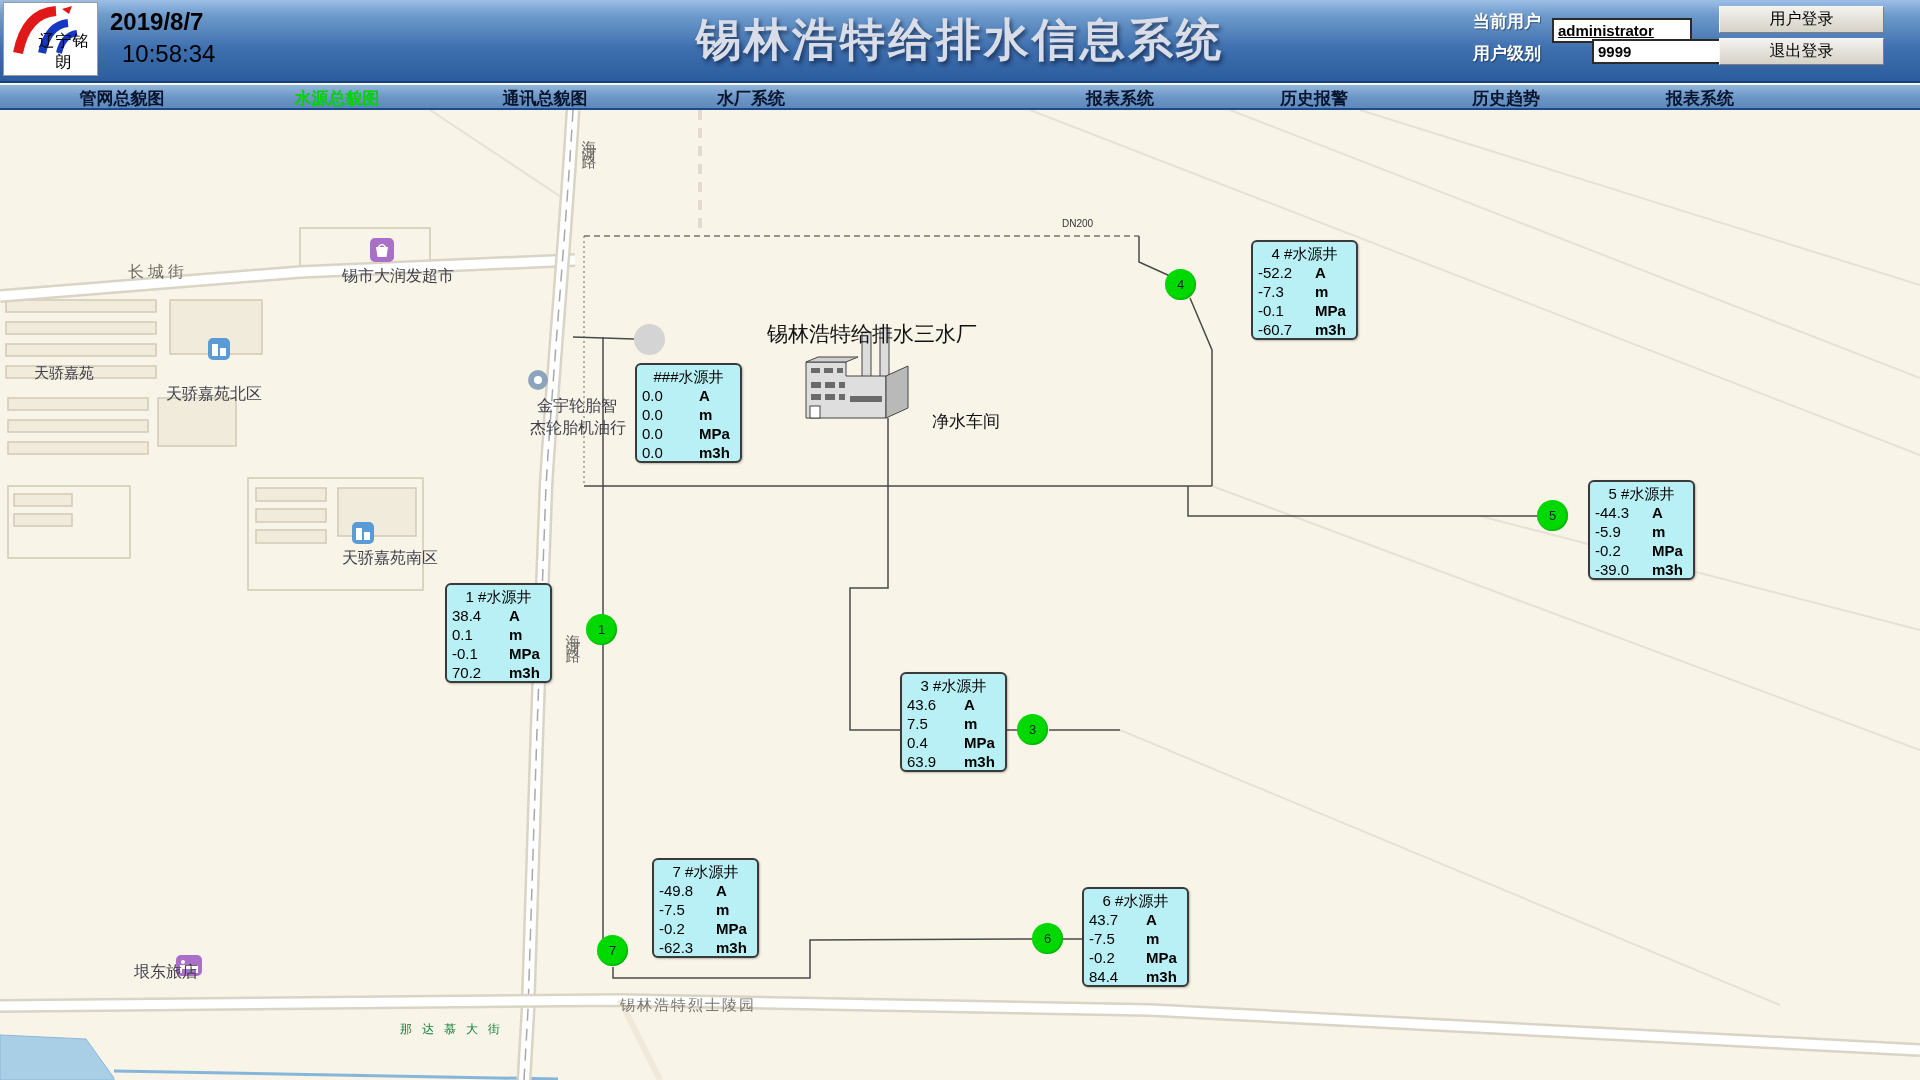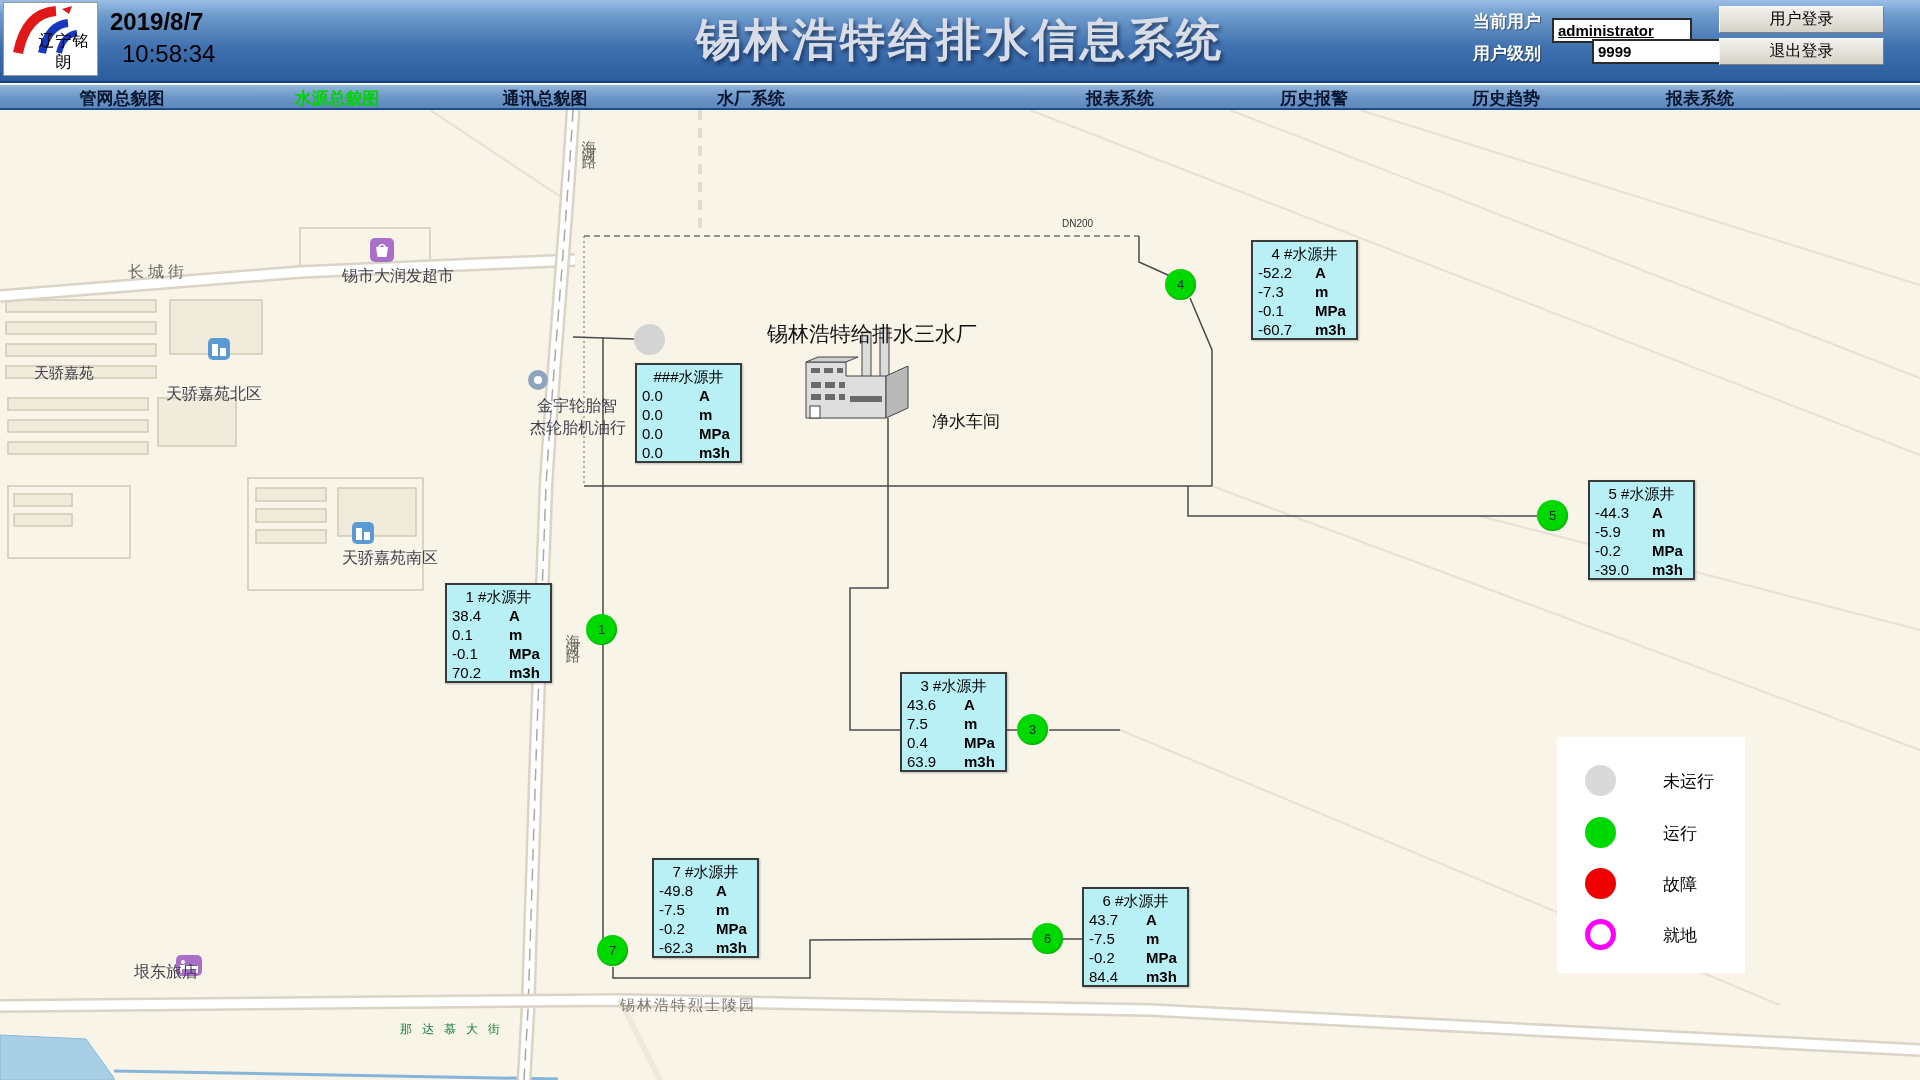--- a/index.html
+++ b/index.html
@@ -35,21 +35,21 @@
 
   
   #map{position:absolute;left:0;top:110px;width:1920px;height:970px;background:#f8f4e8;}
   #map-svg{position:absolute;left:0;top:0;}
   .maplabel{position:absolute;white-space:nowrap;color:#3f3f4a;margin-left:32px;}
   .street{color:#6b6862;}
   .vtext{writing-mode:vertical-rl;text-orientation:upright;}
 
   
   .wellbox{position:absolute;width:107px;height:100px;background:#b9f0f5;border:2px solid #3a3a3a;
-           border-radius:0;box-sizing:border-box;padding:2px 5px 0 5px;cursor:pointer;
+           border-radius:6px;box-sizing:border-box;padding:2px 5px 0 5px;cursor:pointer;
            box-shadow:1px 1px 2px rgba(0,0,0,.25);}
   .wb-title{font-size:15px;color:#000;text-align:center;line-height:19px;white-space:nowrap;}
   .wb-row{position:relative;height:19px;line-height:19px;font-size:15px;color:#000;}
   .wb-val{position:absolute;left:0;}
   .wb-unit{position:absolute;left:57px;font-weight:bold;}
 
   
   .stcircle{position:absolute;width:31px;height:31px;border-radius:50%;text-align:center;
             line-height:31px;font-size:13px;color:#123;cursor:pointer;}
   .stcircle.running{background:#00d900;box-shadow:inset -1px -1px 2px rgba(0,90,0,.4);}
@@ -378,33 +378,15 @@
     </div>
 
     <div class="stcircle stopped" style="left:634px;top:214px"><span></span></div>
     <div class="stcircle running" style="left:586px;top:504px"><span>1</span></div>
     <div class="stcircle running" style="left:1017px;top:604px"><span>3</span></div>
     <div class="stcircle running" style="left:1165px;top:159px"><span>4</span></div>
     <div class="stcircle running" style="left:1537px;top:390px"><span>5</span></div>
     <div class="stcircle running" style="left:1032px;top:813px"><span>6</span></div>
     <div class="stcircle running" style="left:597px;top:825px"><span>7</span></div>
 
-    <div id="legend">
-      <div class="lg-row" style="top:28px">
-        <span class="lg-dot" style="background:#d9d9d9"></span>
-        <span class="lg-label">未运行</span>
-      </div>
-      <div class="lg-row" style="top:80px">
-        <span class="lg-dot" style="background:#00d900"></span>
-        <span class="lg-label">运行</span>
-      </div>
-      <div class="lg-row" style="top:131px">
-        <span class="lg-dot" style="background:#ee0000"></span>
-        <span class="lg-label">故障</span>
-      </div>
-      <div class="lg-row" style="top:182px">
-        <span class="lg-dot" style="background:#fff;border:5px solid #ff00ff"></span>
-        <span class="lg-label">就地</span>
-      </div>
-    </div>
 
   </div>
 </div>
 
 </body></html>

